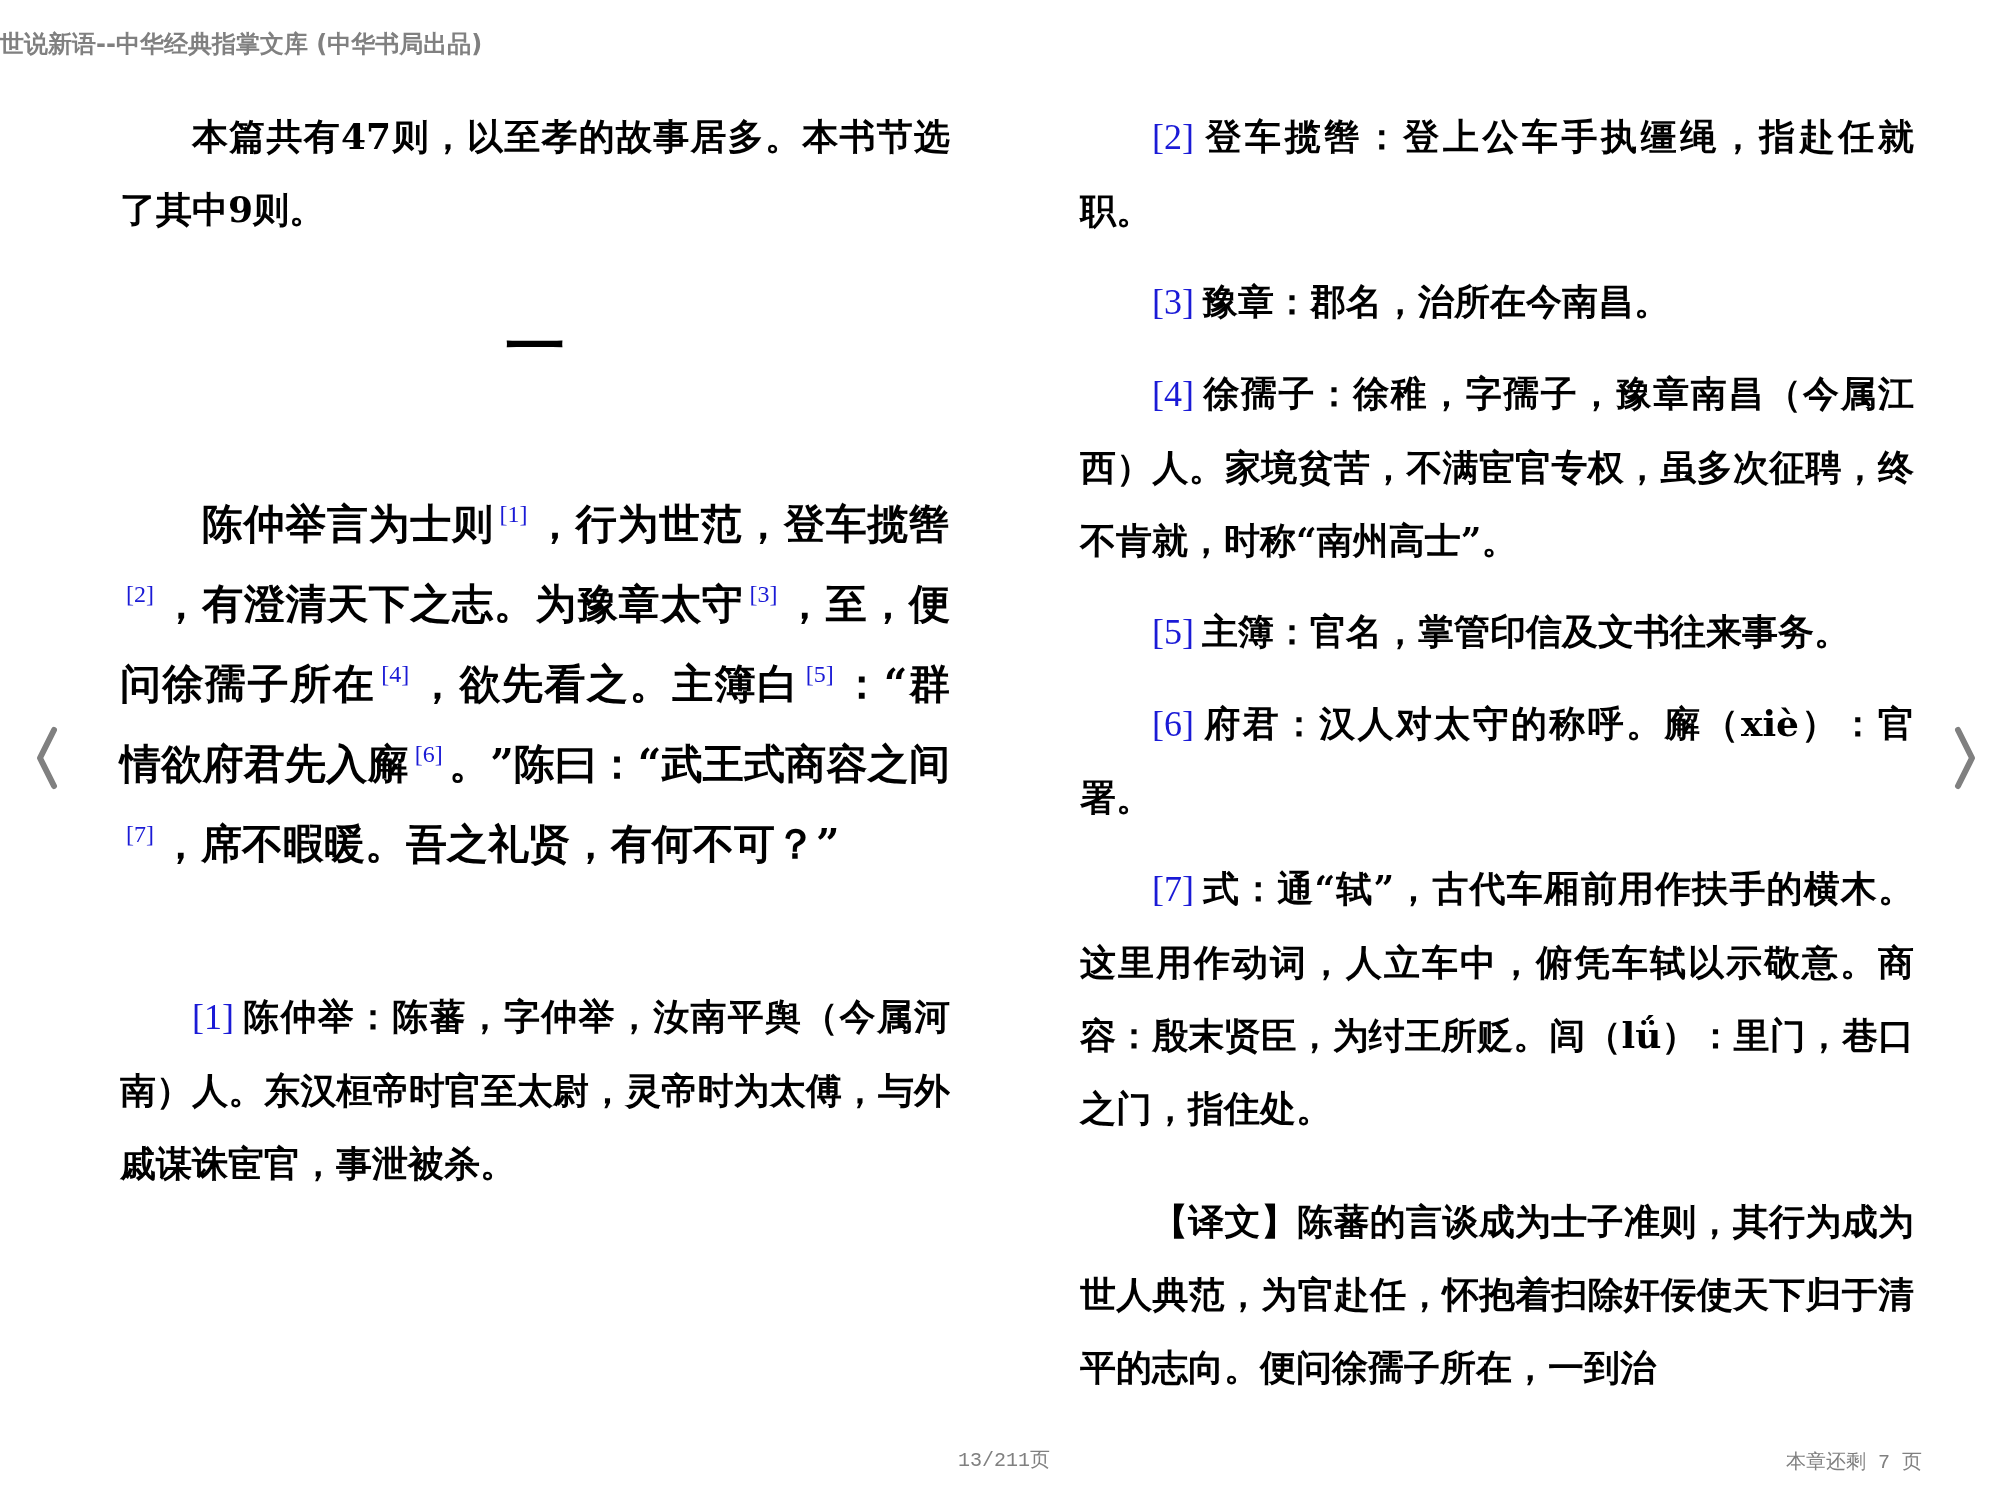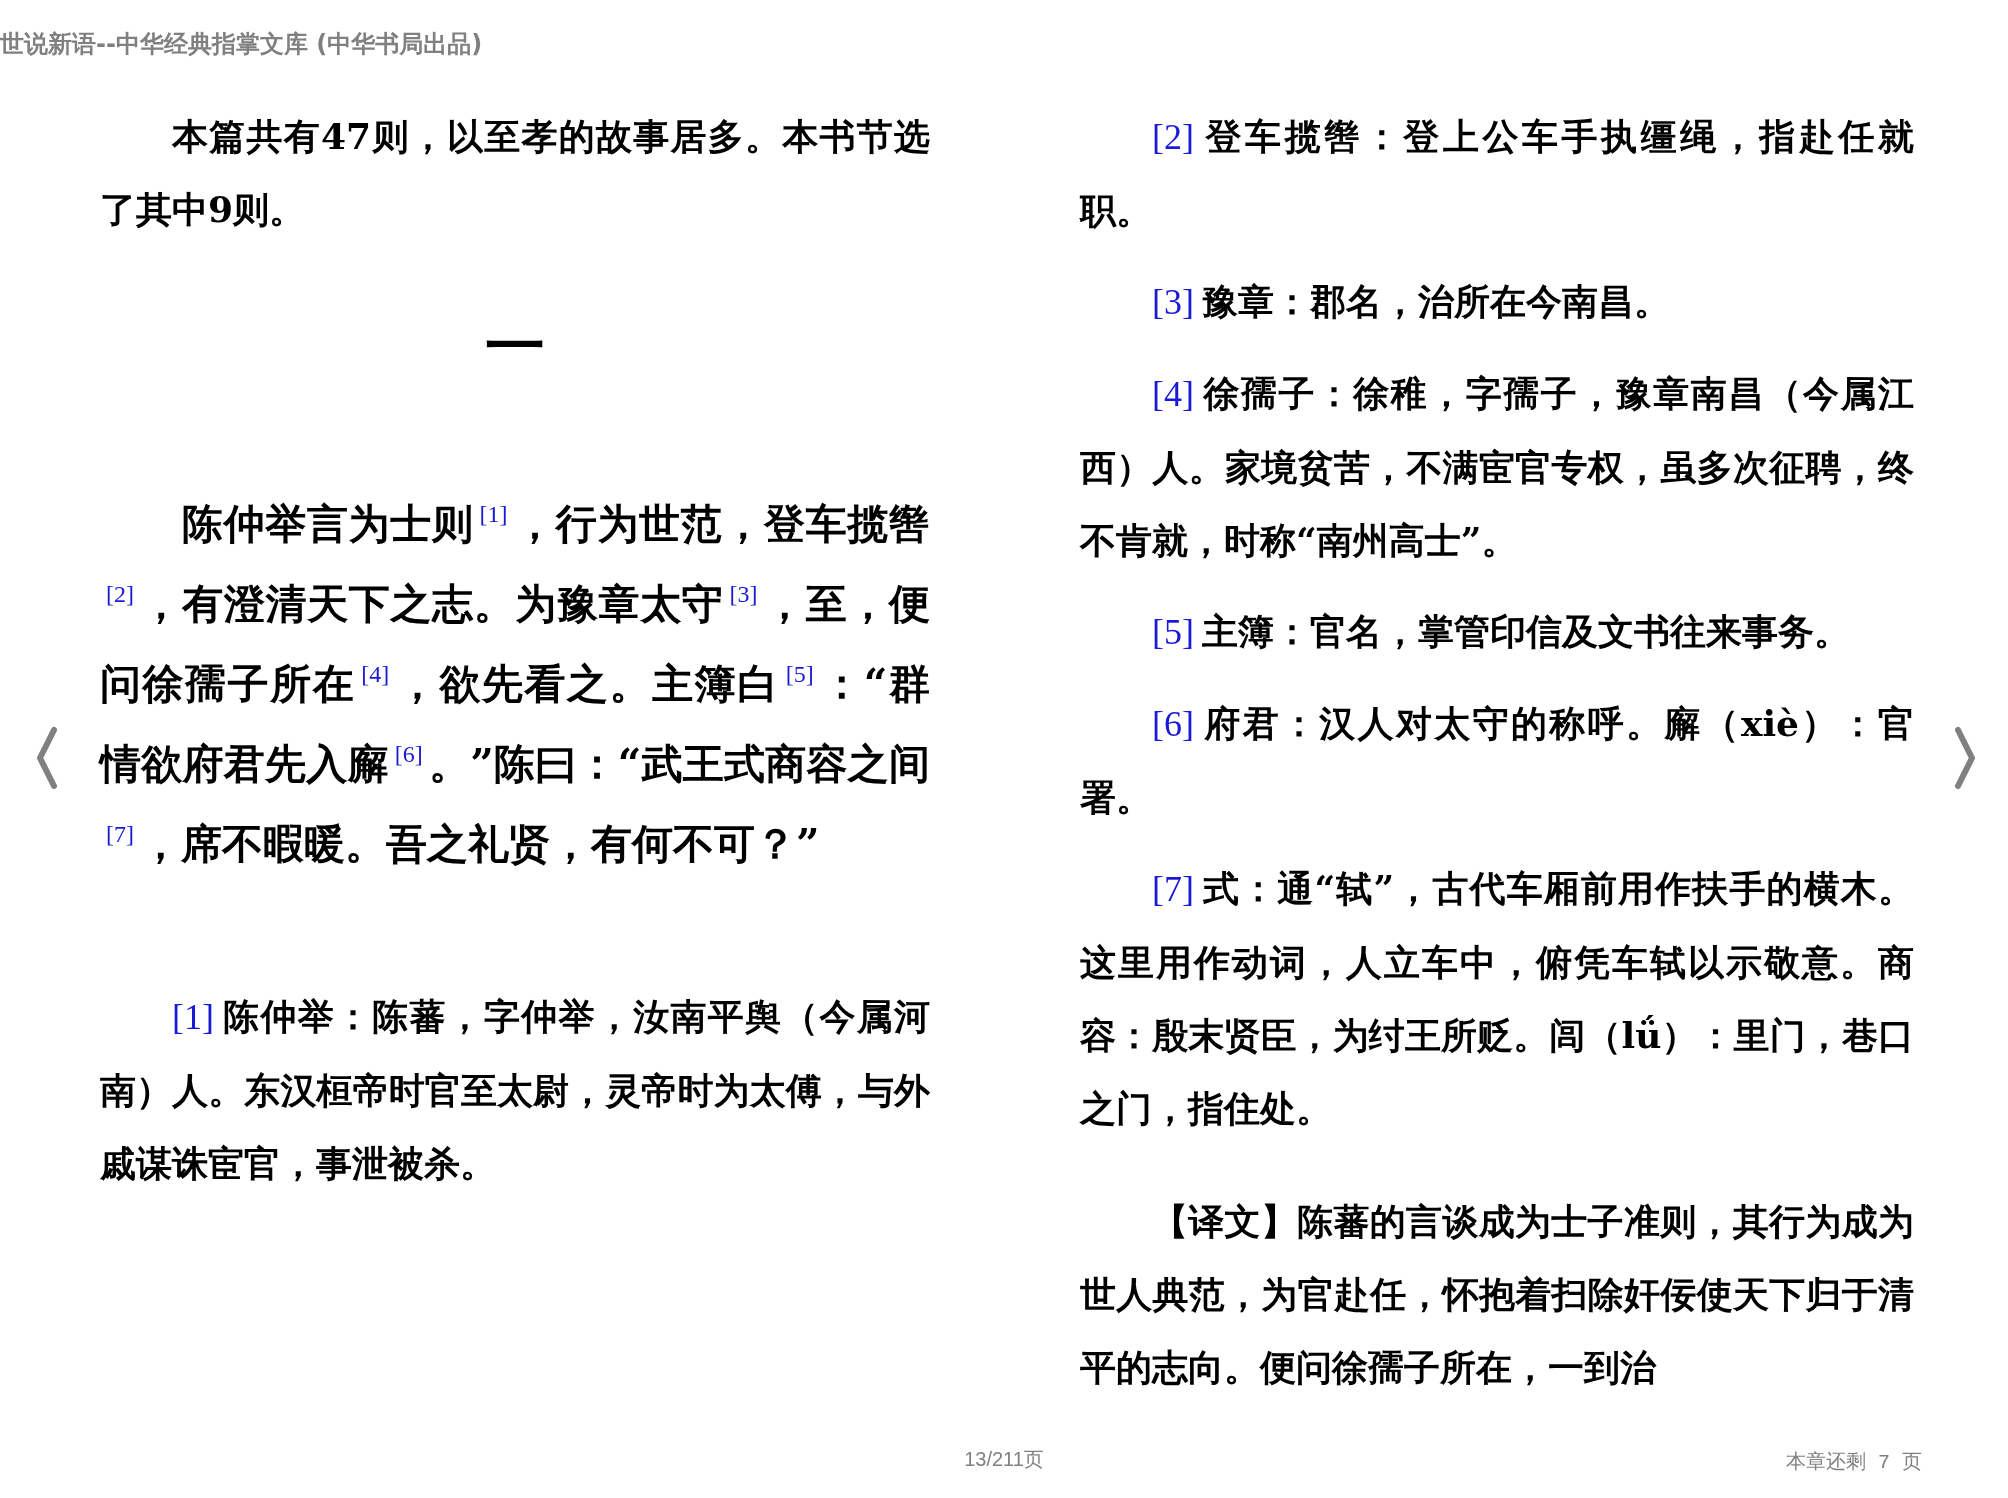--- a/index.html
+++ b/index.html
@@ -24,21 +24,21 @@
       font-family: "DejaVu Sans", "Liberation Sans", sans-serif;
       font-size: 24px;
       font-weight: bold;
       color: #808080;
       line-height: 36px;
     }
     .page {
       position: absolute;
       top: 100px;
     }
-    .page-left { left: 100px; width: 830px; }
+    .page-left { left: 120px; width: 830px; }
     .page-right { left: 1080px; width: 834px; }
 
     .para {
       margin: 0;
       font-size: 36px;
       line-height: 73px;
       text-indent: 2em;
       text-align: justify;
       font-weight: bold;
     }
@@ -74,21 +74,21 @@
       cursor: pointer;
     }
     .nav-prev { left: 28px; }
     .nav-next { left: 1944px; }
     .footer-page {
       position: absolute;
       top: 1446px;
       left: 0;
       width: 2008px;
       text-align: center;
-      font-family: Liberation Sans, sans-serif;
+      font-family: Liberation Mono, monospace;
       font-size: 20px;
       color: #808080;
     }
     .footer-remaining {
       position: absolute;
       top: 1448px;
       right: 86px;
       font-family: Liberation Mono, monospace;
       font-size: 20px;
       color: #808080;

